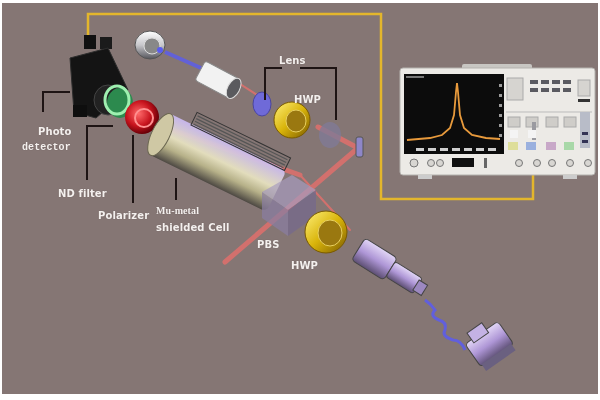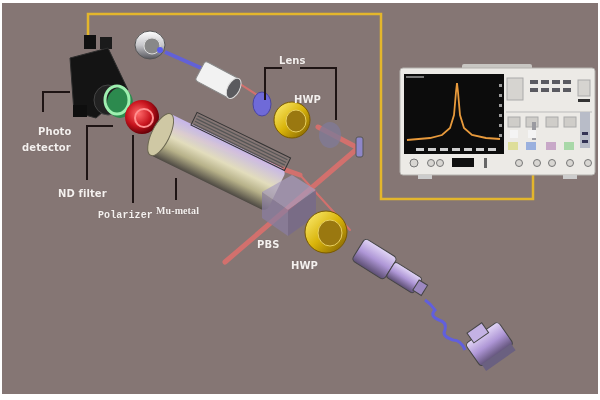--- a/index.html
+++ b/index.html
@@ -218,21 +218,22 @@
       <polyline points="70,92 43,92 43,112"></polyline>
       <polyline points="113,126 87,126 87,180"></polyline>
       <line x1="133" y1="135" x2="133" y2="203"></line>
       <line x1="176" y1="178" x2="176" y2="200"></line>
       <polyline points="265,100 265,68 282,68"></polyline>
       <polyline points="300,68 336,68 336,120"></polyline>
     </g>
   </svg>
 
   <div class="label" style="left:29px;top:122px;margin-left:7px;">Photo</div>
-  <div class="label" style="left:20px;top:138px;">detector</div>
+  <div class="label" style="left:20px;top:138px;font-family:Liberation Mono, monospace;">detector</div>
   <div class="label" style="left:56px;top:184px;text-align:right;">ND filter</div>
-  <div class="label" style="left:96px;top:206px;font-family:Liberation Mono, monospace;">Polarizer</div>
+  <div class="label" style="left:96px;top:206px;">Polarizer</div>
   <div class="label" style="left:154px;top:201px;font-family:Liberation Serif, serif;">Mu-metal</div>
+  <div class="label" style="left:154px;top:218px;">shielded Cell</div>
   <div class="label" style="left:255px;top:235px;text-align:center;">PBS</div>
   <div class="label" style="left:289px;top:256px;">HWP</div>
   <div class="label" style="left:277px;top:51px;">Lens</div>
   <div class="label" style="left:292px;top:90px;">HWP</div>
 </div>
 
 </body></html>

